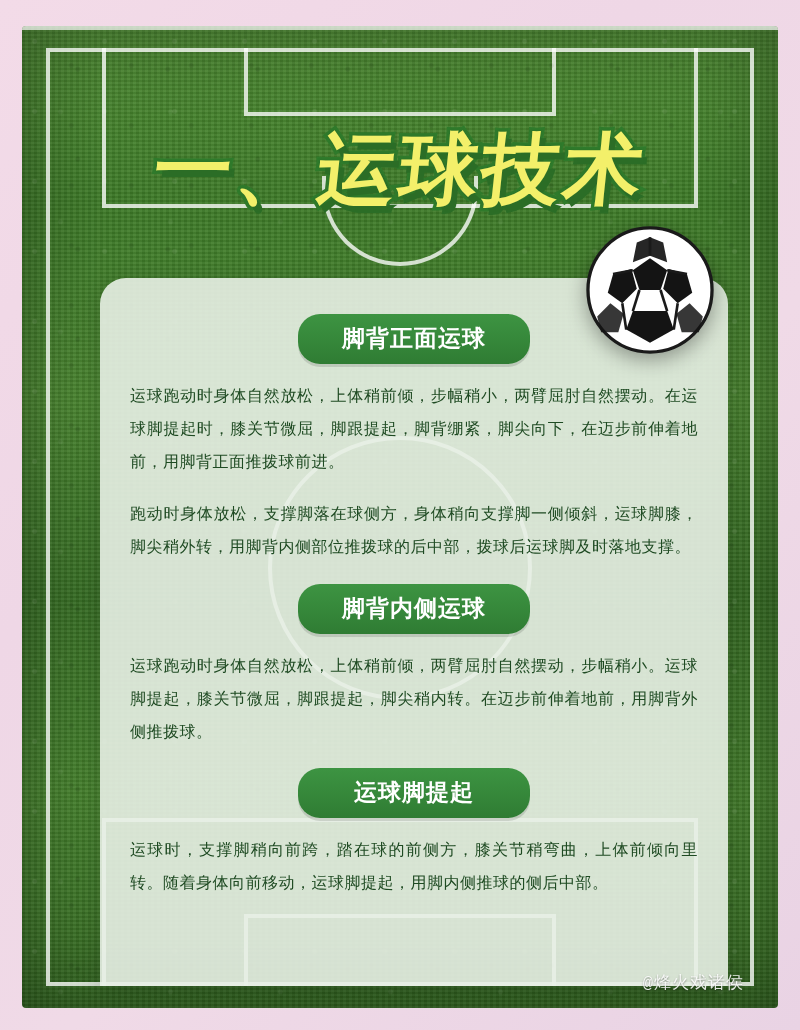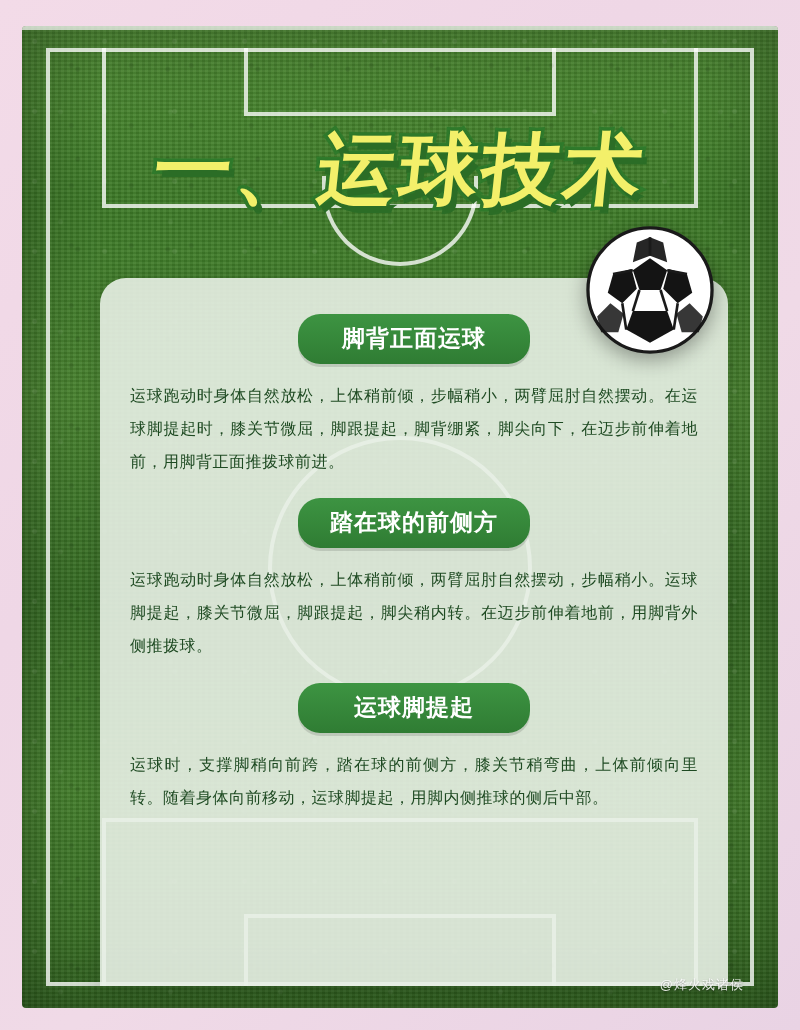--- a/index.html
+++ b/index.html
@@ -138,25 +138,25 @@
     letter-spacing: 0.5px;
     font-family: "DejaVu Sans", "Liberation Sans", sans-serif;
   }
   .section:last-child .para { margin-bottom: 0; }
 
   .watermark {
     position:absolute;
     right: 34px;
     bottom: 14px;
     color: rgba(255,255,255,0.88);
-    font-size: 13px;
+    font-size: 17px;
     letter-spacing: 1px;
     z-index: 9;
     text-shadow: 0 1px 2px rgba(0,0,0,0.4);
-    font-family: Liberation Sans, sans-serif;
+    font-family: Liberation Mono, monospace;
   }
 </style>
 </head>
 <body>
 
 <div class="poster">
   <div class="field">
 
     <div class="marks">
       <div class="mk m-outer"></div>
@@ -194,24 +194,25 @@
     </svg>
 
     <div class="card">
 
       <div class="section">
         <div class="pill">脚背正面运球</div>
         <p class="para">运球跑动时身体自然放松，上体稍前倾，步幅稍小，两臂屈肘自然摆动。在运球脚提起时，膝关节微屈，脚跟提起，脚背绷紧，脚尖向下，在迈步前伸着地前，用脚背正面推拨球前进。</p>
       </div>
 
       <div class="section">
-      </div>
-
-      <div class="section">
-        <div class="pill">踏在球的前侧方</div>
+        <p class="para">跑动时身体放松，支撑脚落在球侧方，身体稍向支撑脚一侧倾斜，运球脚膝，脚尖稍外转，用脚背内侧部位推拨球的后中部，拨球后运球脚及时落地支撑。</p>
+      </div>
+
+      <div class="section">
+        <div class="pill">脚背内侧运球</div>
         <p class="para">运球跑动时身体自然放松，上体稍前倾，两臂屈肘自然摆动，步幅稍小。运球脚提起，膝关节微屈，脚跟提起，脚尖稍内转。在迈步前伸着地前，用脚背外侧推拨球。</p>
       </div>
 
       <div class="section">
         <div class="pill">运球脚提起</div>
         <p class="para">运球时，支撑脚稍向前跨，踏在球的前侧方，膝关节稍弯曲，上体前倾向里转。随着身体向前移动，运球脚提起，用脚内侧推球的侧后中部。</p>
       </div>
 
     </div>
 

